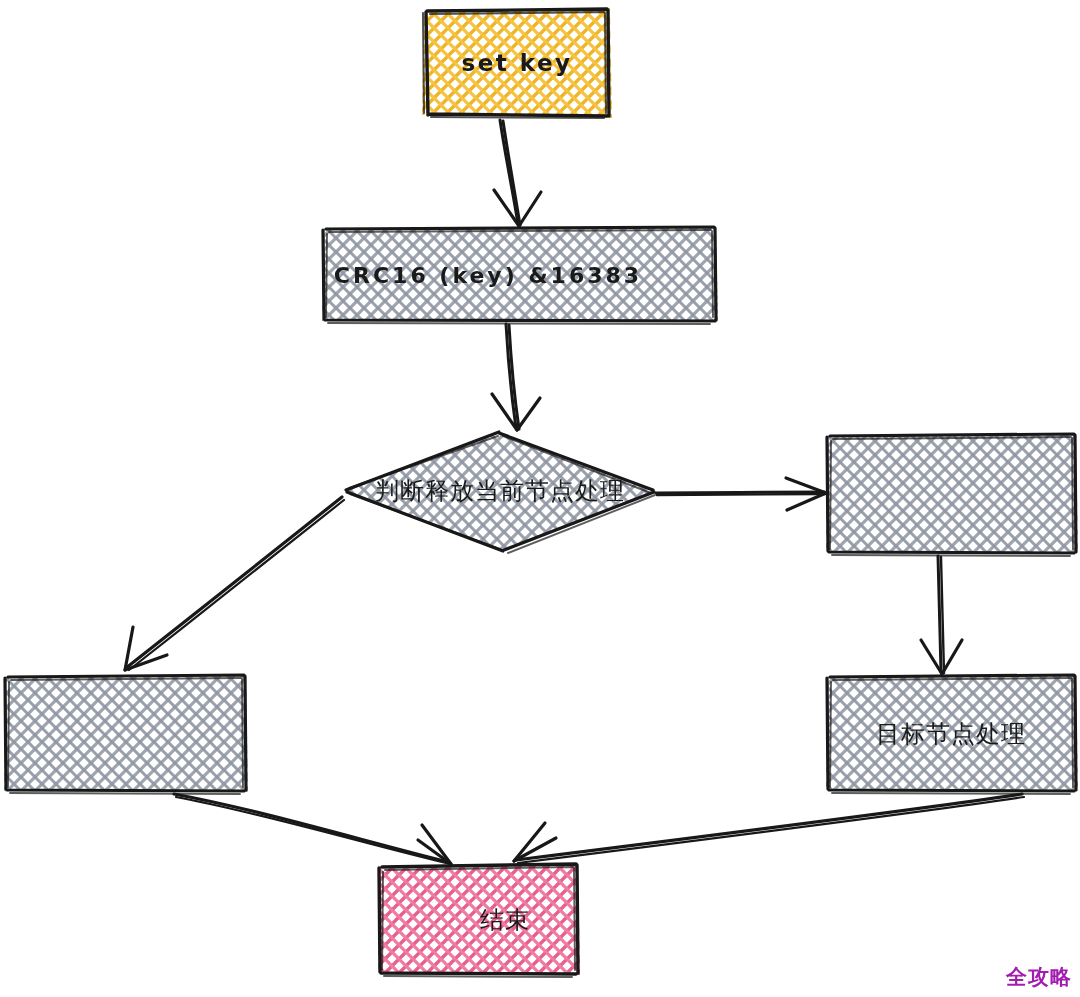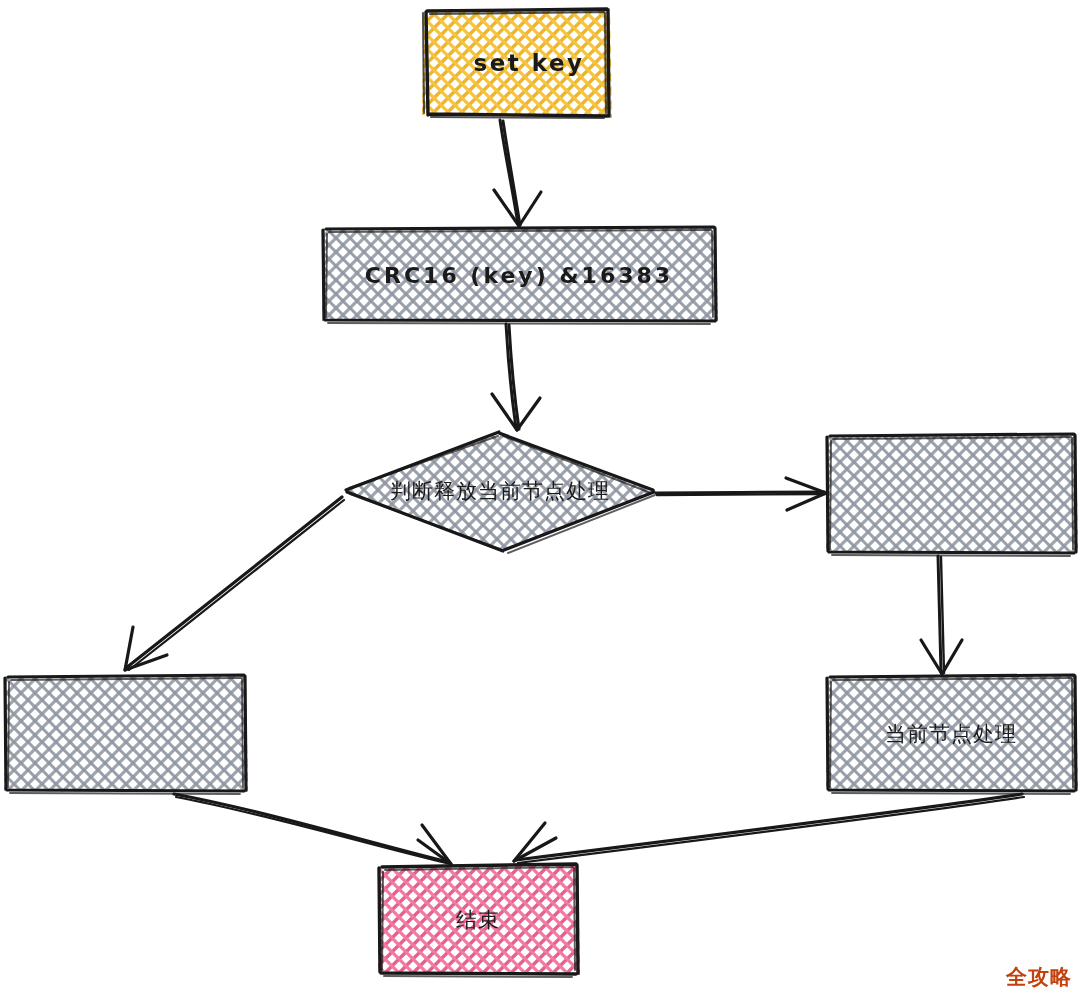--- a/index.html
+++ b/index.html
@@ -30,21 +30,21 @@
     display: flex;
     align-items: center;
     justify-content: center;
     text-align: center;
     color: #1a1a1a;
     pointer-events: none;
     white-space: nowrap;
   }
   .label-cjk {
     font-family: Liberation Serif, serif;
-    font-size: 21px;
+    font-size: 24px;
     letter-spacing: 1px;
   }
   .label-hand {
     font-family: "DejaVu Sans", "Liberation Sans", sans-serif;
     font-size: 23px;
     font-weight: 700;
     letter-spacing: 2.5px;
     font-style: normal;
   }
   .label-hand-sm {
@@ -53,21 +53,21 @@
     font-weight: 700;
     letter-spacing: 3px;
   }
   #watermark {
     position: absolute;
     right: 8px;
     bottom: 6px;
     font-family: "DejaVu Sans", "Liberation Sans", sans-serif;
     font-size: 21px;
     font-weight: 700;
-    color: #c2410c;
+    color: #a21caf;
     letter-spacing: 1px;
     margin-left: 11px;
   }
 </style>
 </head>
 <body>
 
 <div id="canvas">
 
   <svg id="diagram-svg" viewBox="0 0 1080 997" xmlns="http://www.w3.org/2000/svg">
@@ -177,27 +177,27 @@
     </g>
 
     <g>
       <path fill="none" stroke="#181818" stroke-width="3.2" stroke-linecap="round" d="M 1022 794 C 900 812 660 842 516 860"></path>
       <path fill="none" stroke="#181818" stroke-width="2.2" stroke-linecap="round" d="M 1024 797 C 902 815 662 845 518 863"></path>
       <path fill="none" stroke="#181818" stroke-width="3.2" stroke-linecap="round" d="M 514 861 L 556 838"></path>
       <path fill="none" stroke="#181818" stroke-width="3.2" stroke-linecap="round" d="M 514 861 L 545 823"></path>
     </g>
   </svg>
 
-  <div class="node-label label-hand" style="left:426px; top:10px; width:182px; height:106px;padding-left:12px;">set key</div>
-
-  <div class="node-label label-hand-sm" style="left:322px; top:228px; width:394px; height:94px;text-align:center;">CRC16 (key) &amp;16383</div>
+  <div class="node-label label-hand" style="left:426px; top:10px; width:182px; height:106px;">set key</div>
+
+  <div class="node-label label-hand-sm" style="left:322px; top:228px; width:332px; height:94px;text-align:center;">CRC16 (key) &amp;16383</div>
 
   <div class="node-label label-cjk" style="left:345px; top:432px; width:310px; height:118px;">判断释放当前节点处理</div>
 
 
 
-  <div class="node-label label-cjk" style="left:826px; top:675px; width:250px; height:118px;">当前节点处理</div>
-
-  <div class="node-label label-cjk" style="left:378px; top:865px; width:200px; height:110px;">结束</div>
+  <div class="node-label label-cjk" style="left:826px; top:675px; width:250px; height:118px;">目标节点处理</div>
+
+  <div class="node-label label-cjk" style="left:378px; top:865px; width:200px; height:110px;padding-left:27px;">结束</div>
 
   <div id="watermark">全攻略</div>
 
 </div>
 
 </body></html>

